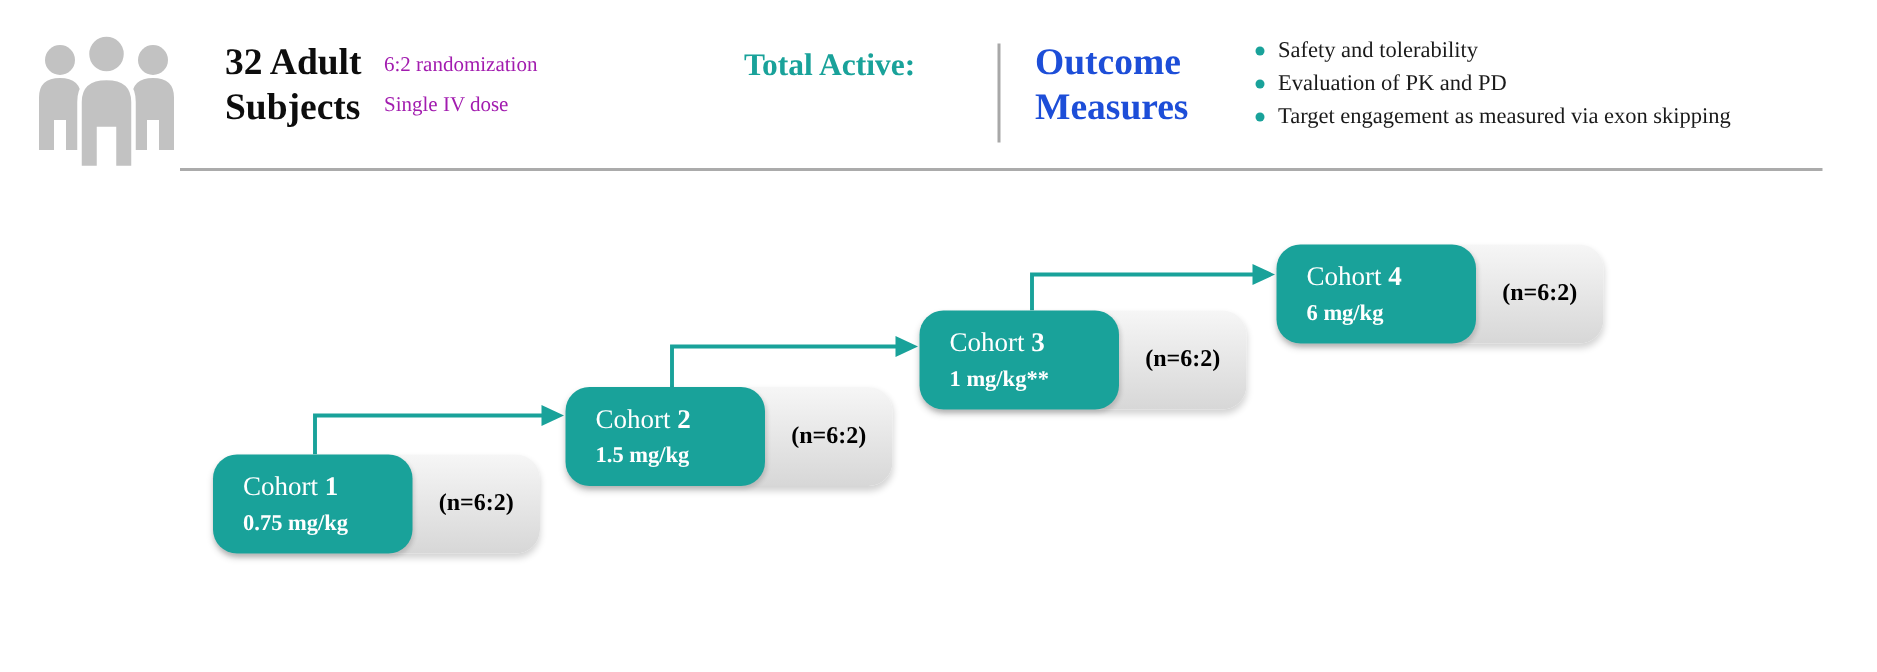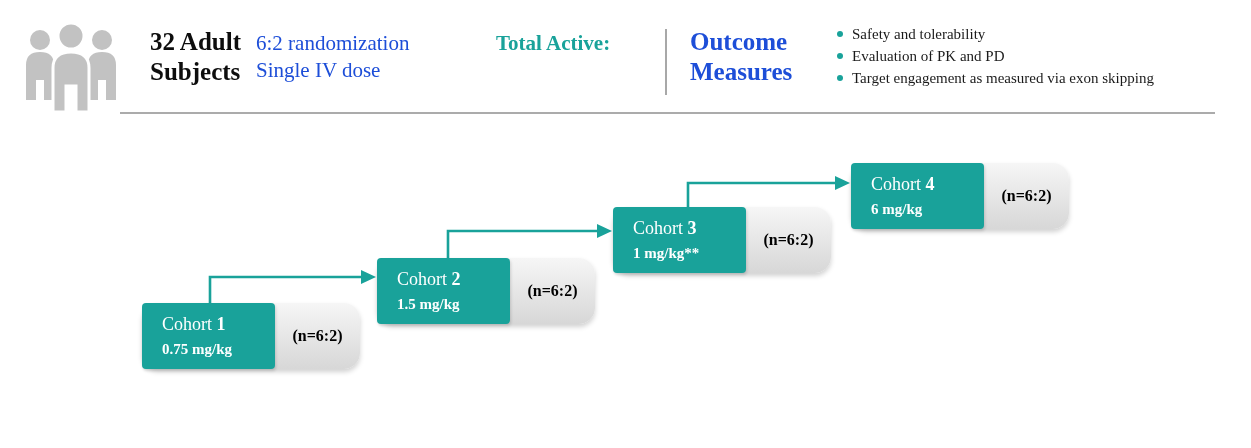--- a/index.html
+++ b/index.html
@@ -11,21 +11,21 @@
     overflow:hidden;
   }
   
   .people-icon{position:absolute;left:20px;top:22px;width:102px;height:92px;}
   .subjects{
     position:absolute;left:150px;top:27px;width:120px;
     font-size:25px;font-weight:bold;color:#0d0d0d;line-height:30px;
   }
   .randomization{
     position:absolute;left:256px;top:30px;
-    font-size:21px;color:#1d4ed8;line-height:27px;
+    font-size:14px;color:#a21caf;line-height:27px;
   }
   .total-active{
     position:absolute;left:496px;top:30px;
     font-size:21px;font-weight:bold;color:#19a29a;line-height:27px;
   }
   .v-divider{
     position:absolute;left:665px;top:29px;width:2px;height:66px;
     background:#a8a8a8;
   }
   .outcome-title{
@@ -50,21 +50,21 @@
   }
   
   .arrows{position:absolute;left:0;top:0;width:1251px;height:448px;pointer-events:none;}
   .cohort{position:absolute;width:218px;height:66px;}
   .cohort .pill{
     position:absolute;inset:0;border-radius:16px;
     background:linear-gradient(#f6f6f6,#d7d7d7);
     box-shadow:0 3px 5px rgba(0,0,0,0.18);
   }
   .cohort .teal-box{
-    position:absolute;left:0;top:0;width:133px;height:66px;border-radius:4px;
+    position:absolute;left:0;top:0;width:133px;height:66px;border-radius:16px;
     background:#19a29a;color:#ffffff;
     box-shadow:1px 2px 3px rgba(0,0,0,0.15);
     box-sizing:border-box;padding:11px 0 0 20px;
   }
   .cohort-name{font-size:18px;font-weight:normal;}
   .cohort-name b{font-weight:bold;}
   .cohort-dose{font-size:15px;font-weight:bold;margin-top:6px;}
   .n-label{
     position:absolute;left:133px;right:0;top:0;bottom:0;
     display:flex;align-items:center;justify-content:center;

